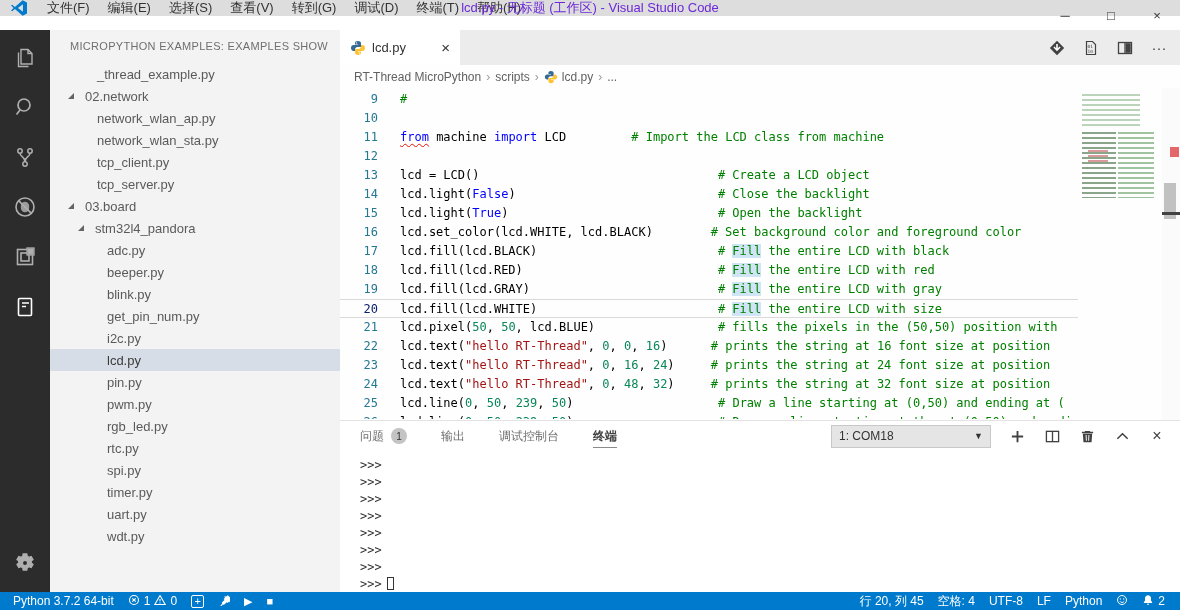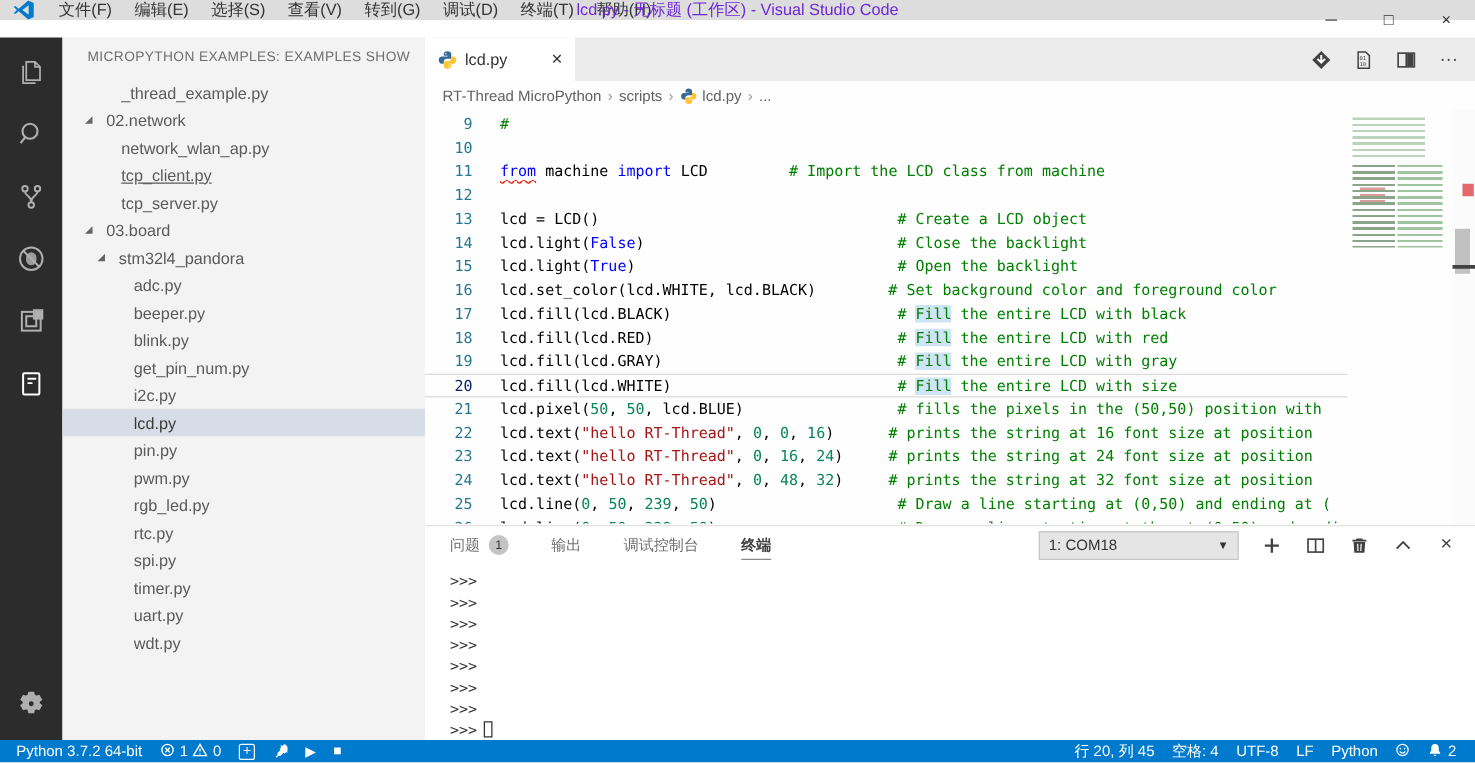--- a/index.html
+++ b/index.html
@@ -190,21 +190,25 @@
           <span>_thread_example.py</span>
         </div>
         <div class="tree-row" style="padding-left: 18px;">
           <span class="twistie"></span>
           <span>02.network</span>
         </div>
         <div class="tree-row" style="padding-left: 28px;">
           <span class="file-spacer"></span>
           <span>network_wlan_ap.py</span>
         </div>
-        <div class="tree-row" style="padding-left: 28px; text-decoration: underline;">
+        <div class="tree-row" style="padding-left: 28px;">
+          <span class="file-spacer"></span>
+          <span>network_wlan_sta.py</span>
+        </div>
+        <div class="tree-row" style="padding-left: 28px;">
           <span class="file-spacer"></span>
           <span>tcp_client.py</span>
         </div>
         <div class="tree-row" style="padding-left: 28px;">
           <span class="file-spacer"></span>
           <span>tcp_server.py</span>
         </div>
         <div class="tree-row" style="padding-left: 18px;">
           <span class="twistie"></span>
           <span>03.board</span>

